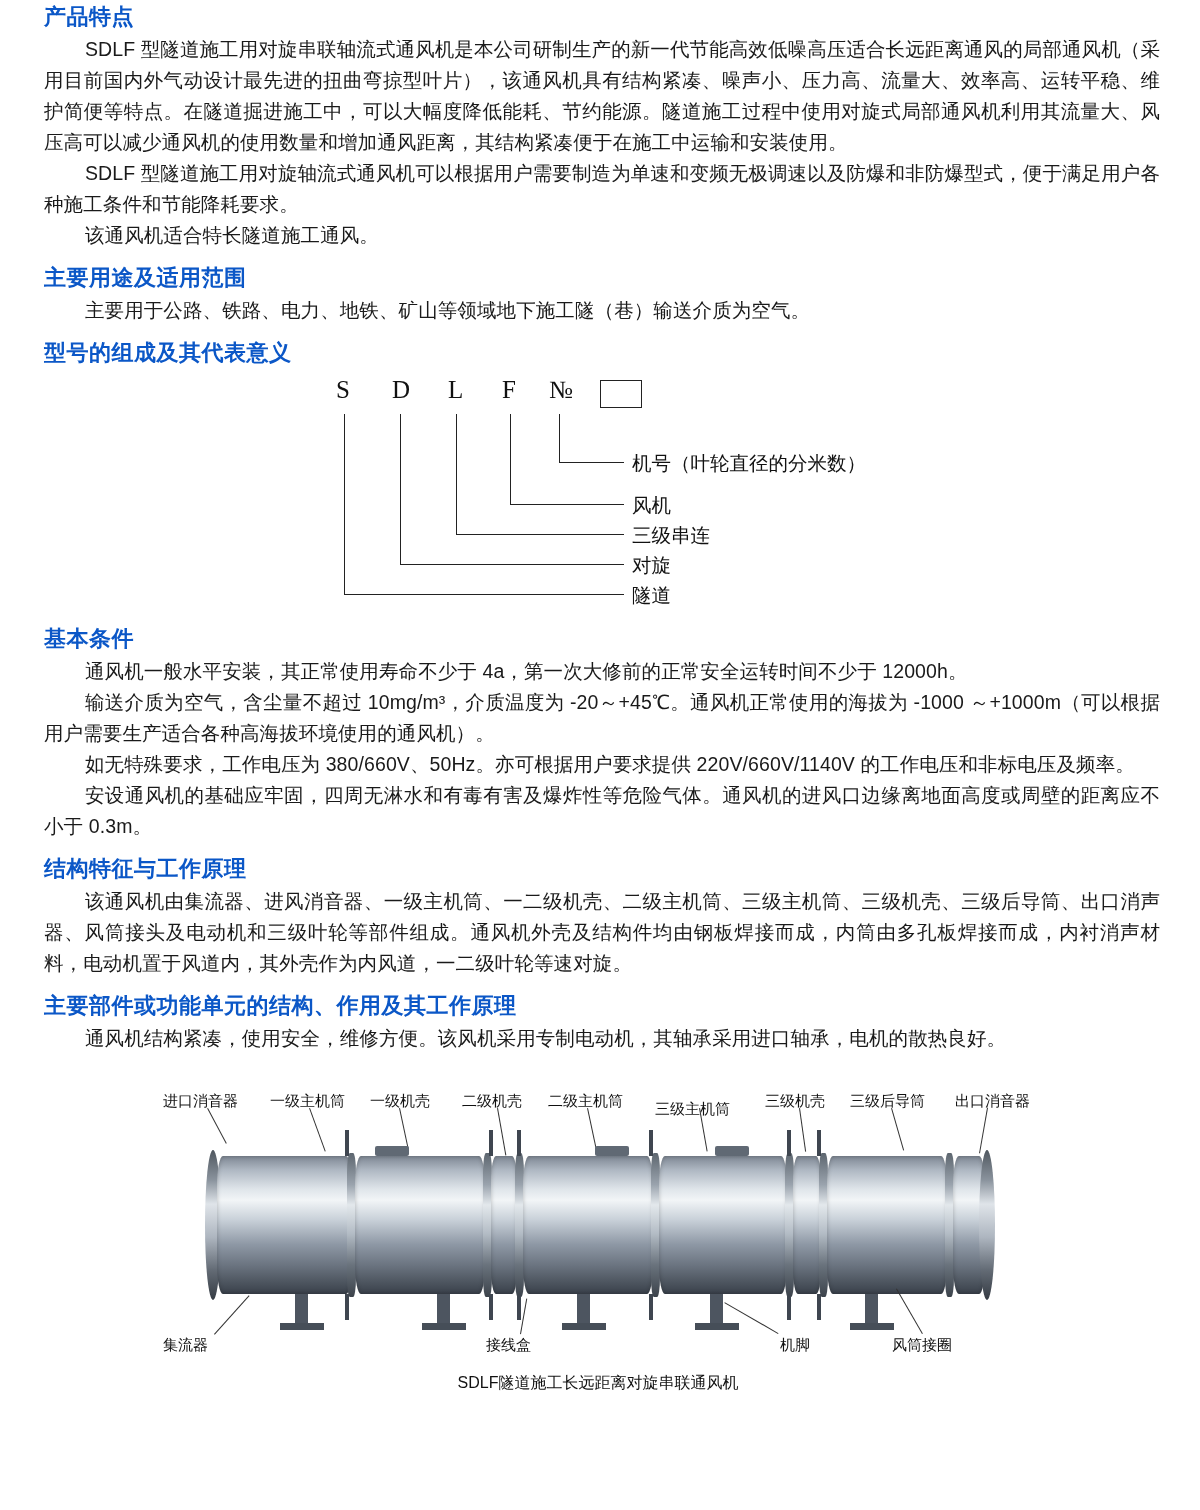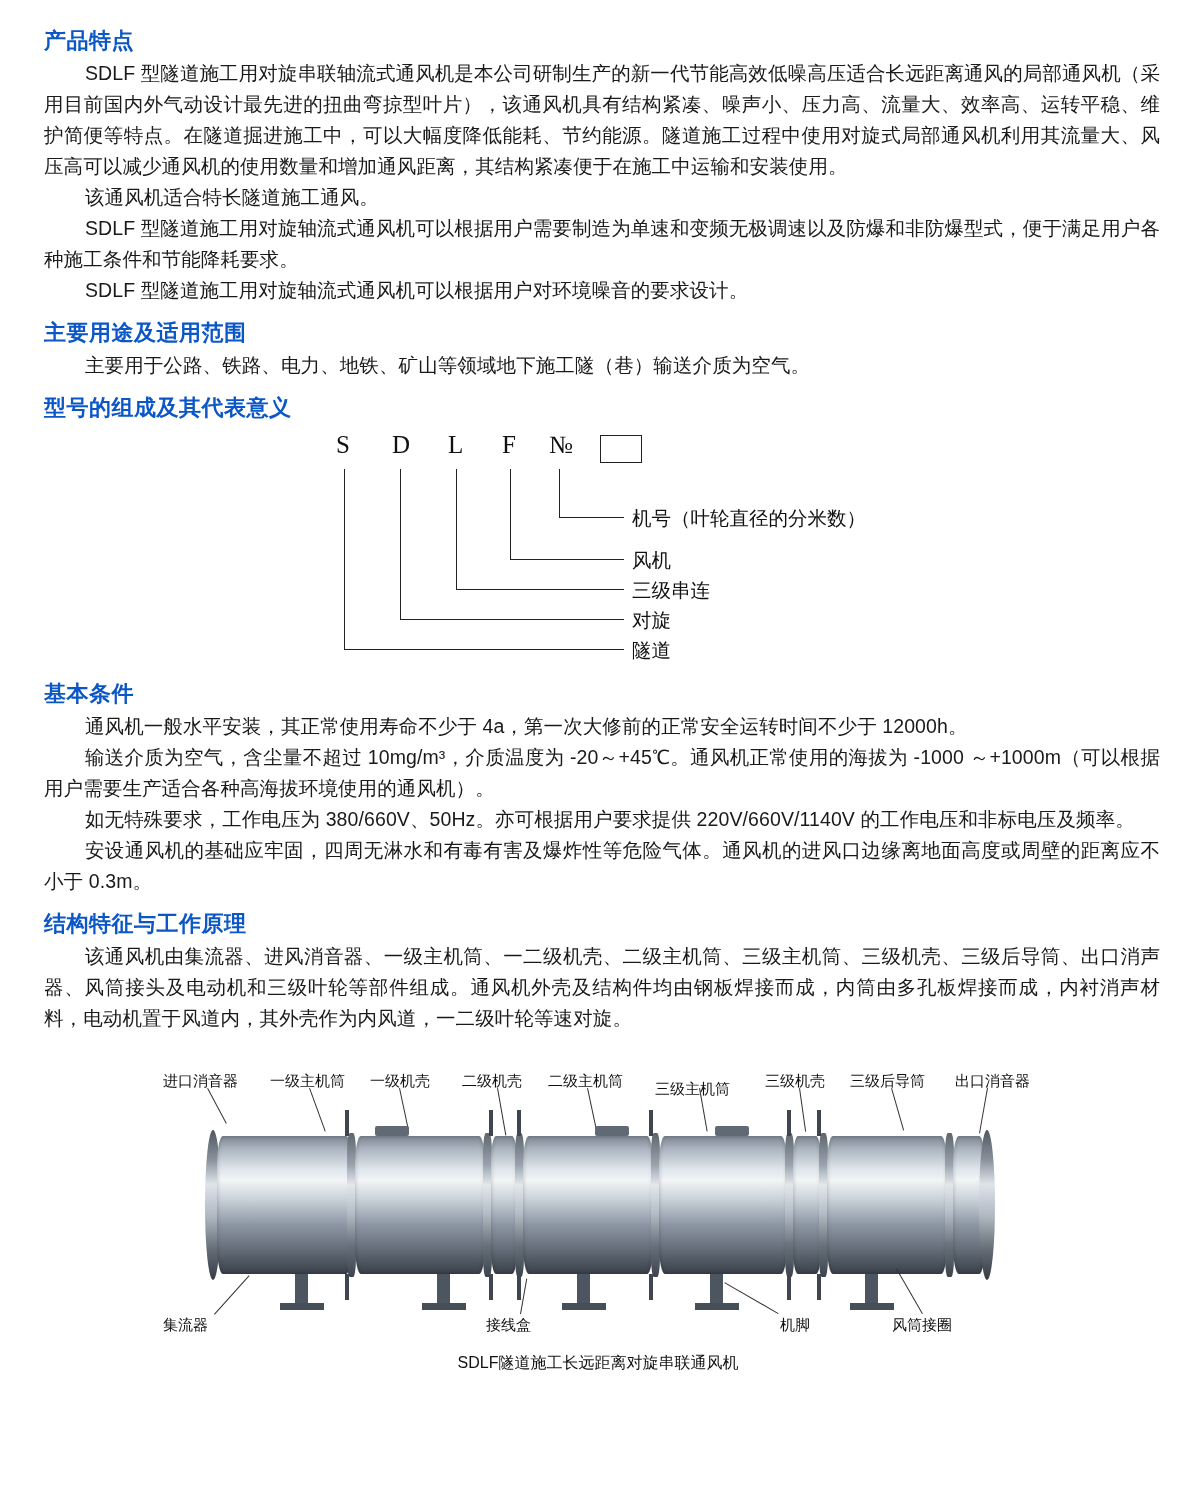--- a/index.html
+++ b/index.html
@@ -16,21 +16,20 @@
     overflow: hidden;
   }
   .page {
     position: relative;
     width: 1200px;
     height: 1510px;
     padding: 0;
   }
   .content {
     padding: 2px 40px 0 44px;
-    margin-top: 24px;
   }
   h2.section {
     color: #0b57c7;
     font-size: 22px;
     font-weight: bold;
     margin: 0 0 2px 0;
     letter-spacing: 0.5px;
   }
   h2.section.tight {
     margin-top: 12px;
@@ -180,23 +179,22 @@
 </style>
 </head>
 <body>
 
 <div class="page">
   <div class="content">
 
     <div class="block">
       <h2 class="section">产品特点</h2>
       <p class="body indent">SDLF 型隧道施工用对旋串联轴流式通风机是本公司研制生产的新一代节能高效低噪高压适合长远距离通风的局部通风机（采用目前国内外气动设计最先进的扭曲弯掠型叶片），该通风机具有结构紧凑、噪声小、压力高、流量大、效率高、运转平稳、维护简便等特点。在隧道掘进施工中，可以大幅度降低能耗、节约能源。隧道施工过程中使用对旋式局部通风机利用其流量大、风压高可以减少通风机的使用数量和增加通风距离，其结构紧凑便于在施工中运输和安装使用。</p>
+      <p class="body indent">SDLF 型隧道施工用对旋轴流式通风机可以根据用户需要制造为单速和变频无极调速以及防爆和非防爆型式，便于满足用户各种施工条件和节能降耗要求。</p>
       <p class="body indent">该通风机适合特长隧道施工通风。</p>
-      <p class="body indent">SDLF 型隧道施工用对旋轴流式通风机可以根据用户需要制造为单速和变频无极调速以及防爆和非防爆型式，便于满足用户各种施工条件和节能降耗要求。</p>
-      <p class="body indent">SDLF 型隧道施工用对旋轴流式通风机可以根据用户对环境噪音的要求设计。</p>
     </div>
 
     <div class="block">
       <h2 class="section tight">主要用途及适用范围</h2>
       <p class="body indent">主要用于公路、铁路、电力、地铁、矿山等领域地下施工隧（巷）输送介质为空气。</p>
     </div>
 
     <div class="block">
       <h2 class="section tight">型号的组成及其代表意义</h2>
 
@@ -235,20 +233,24 @@
       <p class="body indent">输送介质为空气，含尘量不超过 10mg/m³，介质温度为 -20～+45℃。通风机正常使用的海拔为 -1000 ～+1000m（可以根据用户需要生产适合各种高海拔环境使用的通风机）。</p>
       <p class="body indent">如无特殊要求，工作电压为 380/660V、50Hz。亦可根据用户要求提供 220V/660V/1140V 的工作电压和非标电压及频率。</p>
       <p class="body indent">安设通风机的基础应牢固，四周无淋水和有毒有害及爆炸性等危险气体。通风机的进风口边缘离地面高度或周壁的距离应不小于 0.3m。</p>
     </div>
 
     <div class="block">
       <h2 class="section tight">结构特征与工作原理</h2>
       <p class="body indent">该通风机由集流器、进风消音器、一级主机筒、一二级机壳、二级主机筒、三级主机筒、三级机壳、三级后导筒、出口消声器、风筒接头及电动机和三级叶轮等部件组成。通风机外壳及结构件均由钢板焊接而成，内筒由多孔板焊接而成，内衬消声材料，电动机置于风道内，其外壳作为内风道，一二级叶轮等速对旋。</p>
     </div>
 
+    <div class="block">
+      <h2 class="section tight">主要部件或功能单元的结构、作用及其工作原理</h2>
+      <p class="body indent">通风机结构紧凑，使用安全，维修方便。该风机采用专制电动机，其轴承采用进口轴承，电机的散热良好。</p>
+    </div>
 
   </div>
 
   <div class="figure">
 
     <span class="fig-label" style="left:163px; top:24px;">进口消音器</span>
     <span class="fig-label" style="left:270px; top:24px;">一级主机筒</span>
     <span class="fig-label" style="left:370px; top:24px;">一级机壳</span>
     <span class="fig-label" style="left:462px; top:24px;">二级机壳</span>
     <span class="fig-label" style="left:548px; top:24px;">二级主机筒</span>

